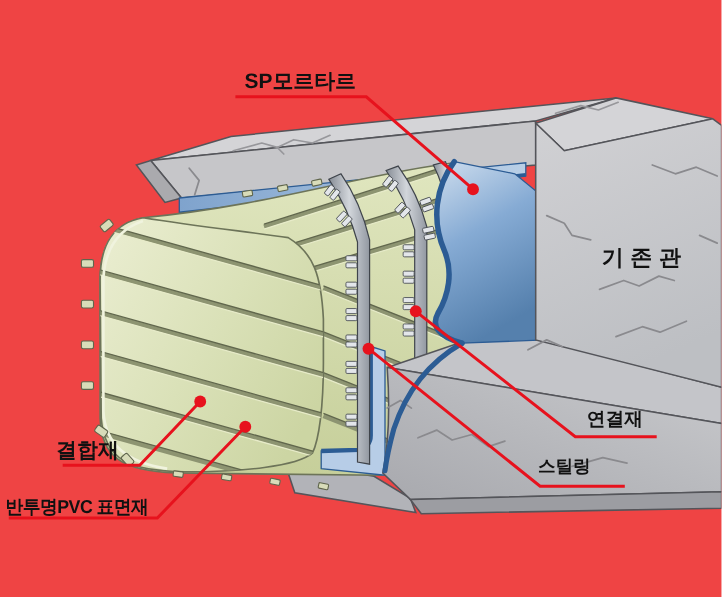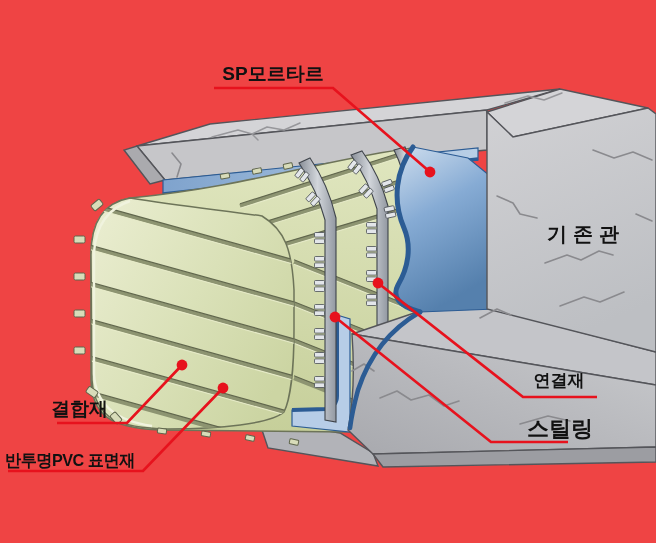--- a/index.html
+++ b/index.html
@@ -3,21 +3,21 @@
 <meta charset="utf-8">
 <style>
   html,body{margin:0;padding:0;background:#fff;}
   #stage{position:relative;width:656px;height:543px;background:#ef4444;overflow:hidden;
          font-family:"Liberation Sans","DejaVu Sans",sans-serif;}
   #scene{position:absolute;left:0;top:0;}
   .lbl{position:absolute;color:#111;font-weight:bold;white-space:nowrap;z-index:5;}
   .lbl-sp{left:210px;top:61px;width:126px;text-align:center;font-size:19px;}
   .lbl-pipe{left:527px;top:221px;font-size:20px;letter-spacing:6px;margin-left:20px;}
   .lbl-conn{left:520px;top:369px;width:78px;text-align:center;font-size:17px;}
-  .lbl-steel{left:511px;top:414px;width:82px;text-align:right;font-size:22px;}
+  .lbl-steel{left:489px;top:414px;width:82px;text-align:left;font-size:16px;}
   .lbl-bind{left:51px;top:396px;width:78px;font-size:19px;}
   .lbl-pvc{left:5px;top:449px;width:142px;font-size:17px;letter-spacing:-0.5px;
            transform:scaleX(.95);transform-origin:left center;}
   
   .concrete{stroke:#54555a;stroke-width:1.4;}
   .crack{fill:none;stroke:#8a8a8e;stroke-width:1.6;stroke-linejoin:round;stroke-linecap:round;}
   .crackTop{fill:none;stroke:#97979b;stroke-width:1.5;stroke-linejoin:round;stroke-linecap:round;}
   .ribBase{stroke:#8d9471;stroke-width:4.2;fill:none;}
   .ribDark{stroke:#61674d;stroke-width:1.2;fill:none;}
   .ribLite{stroke:#e7ebc9;stroke-width:1.1;fill:none;}

